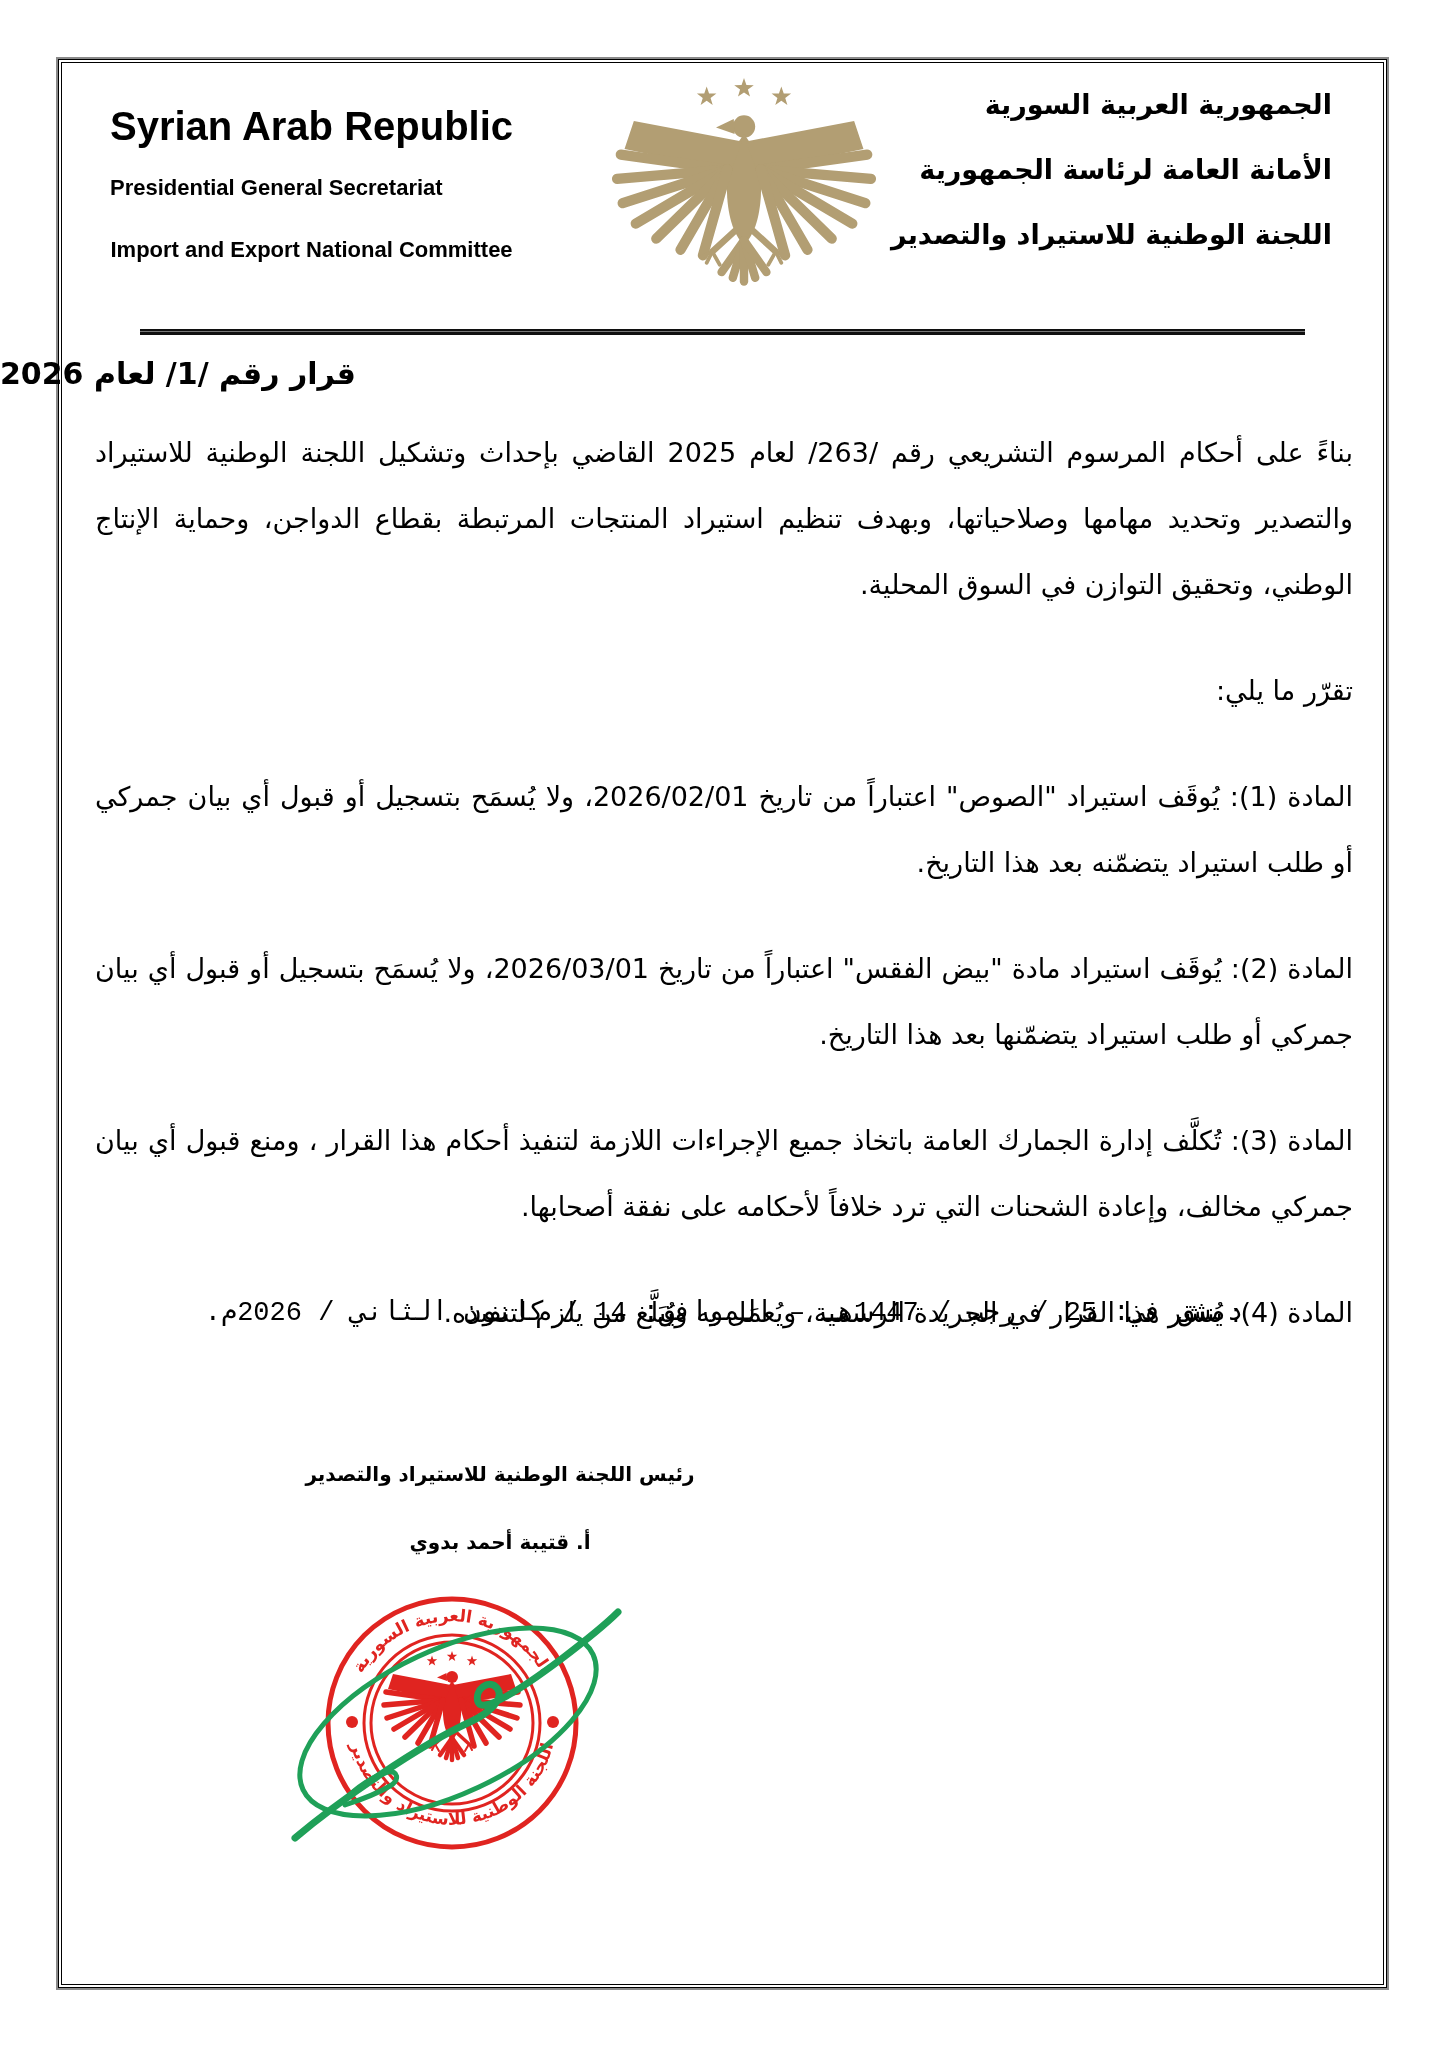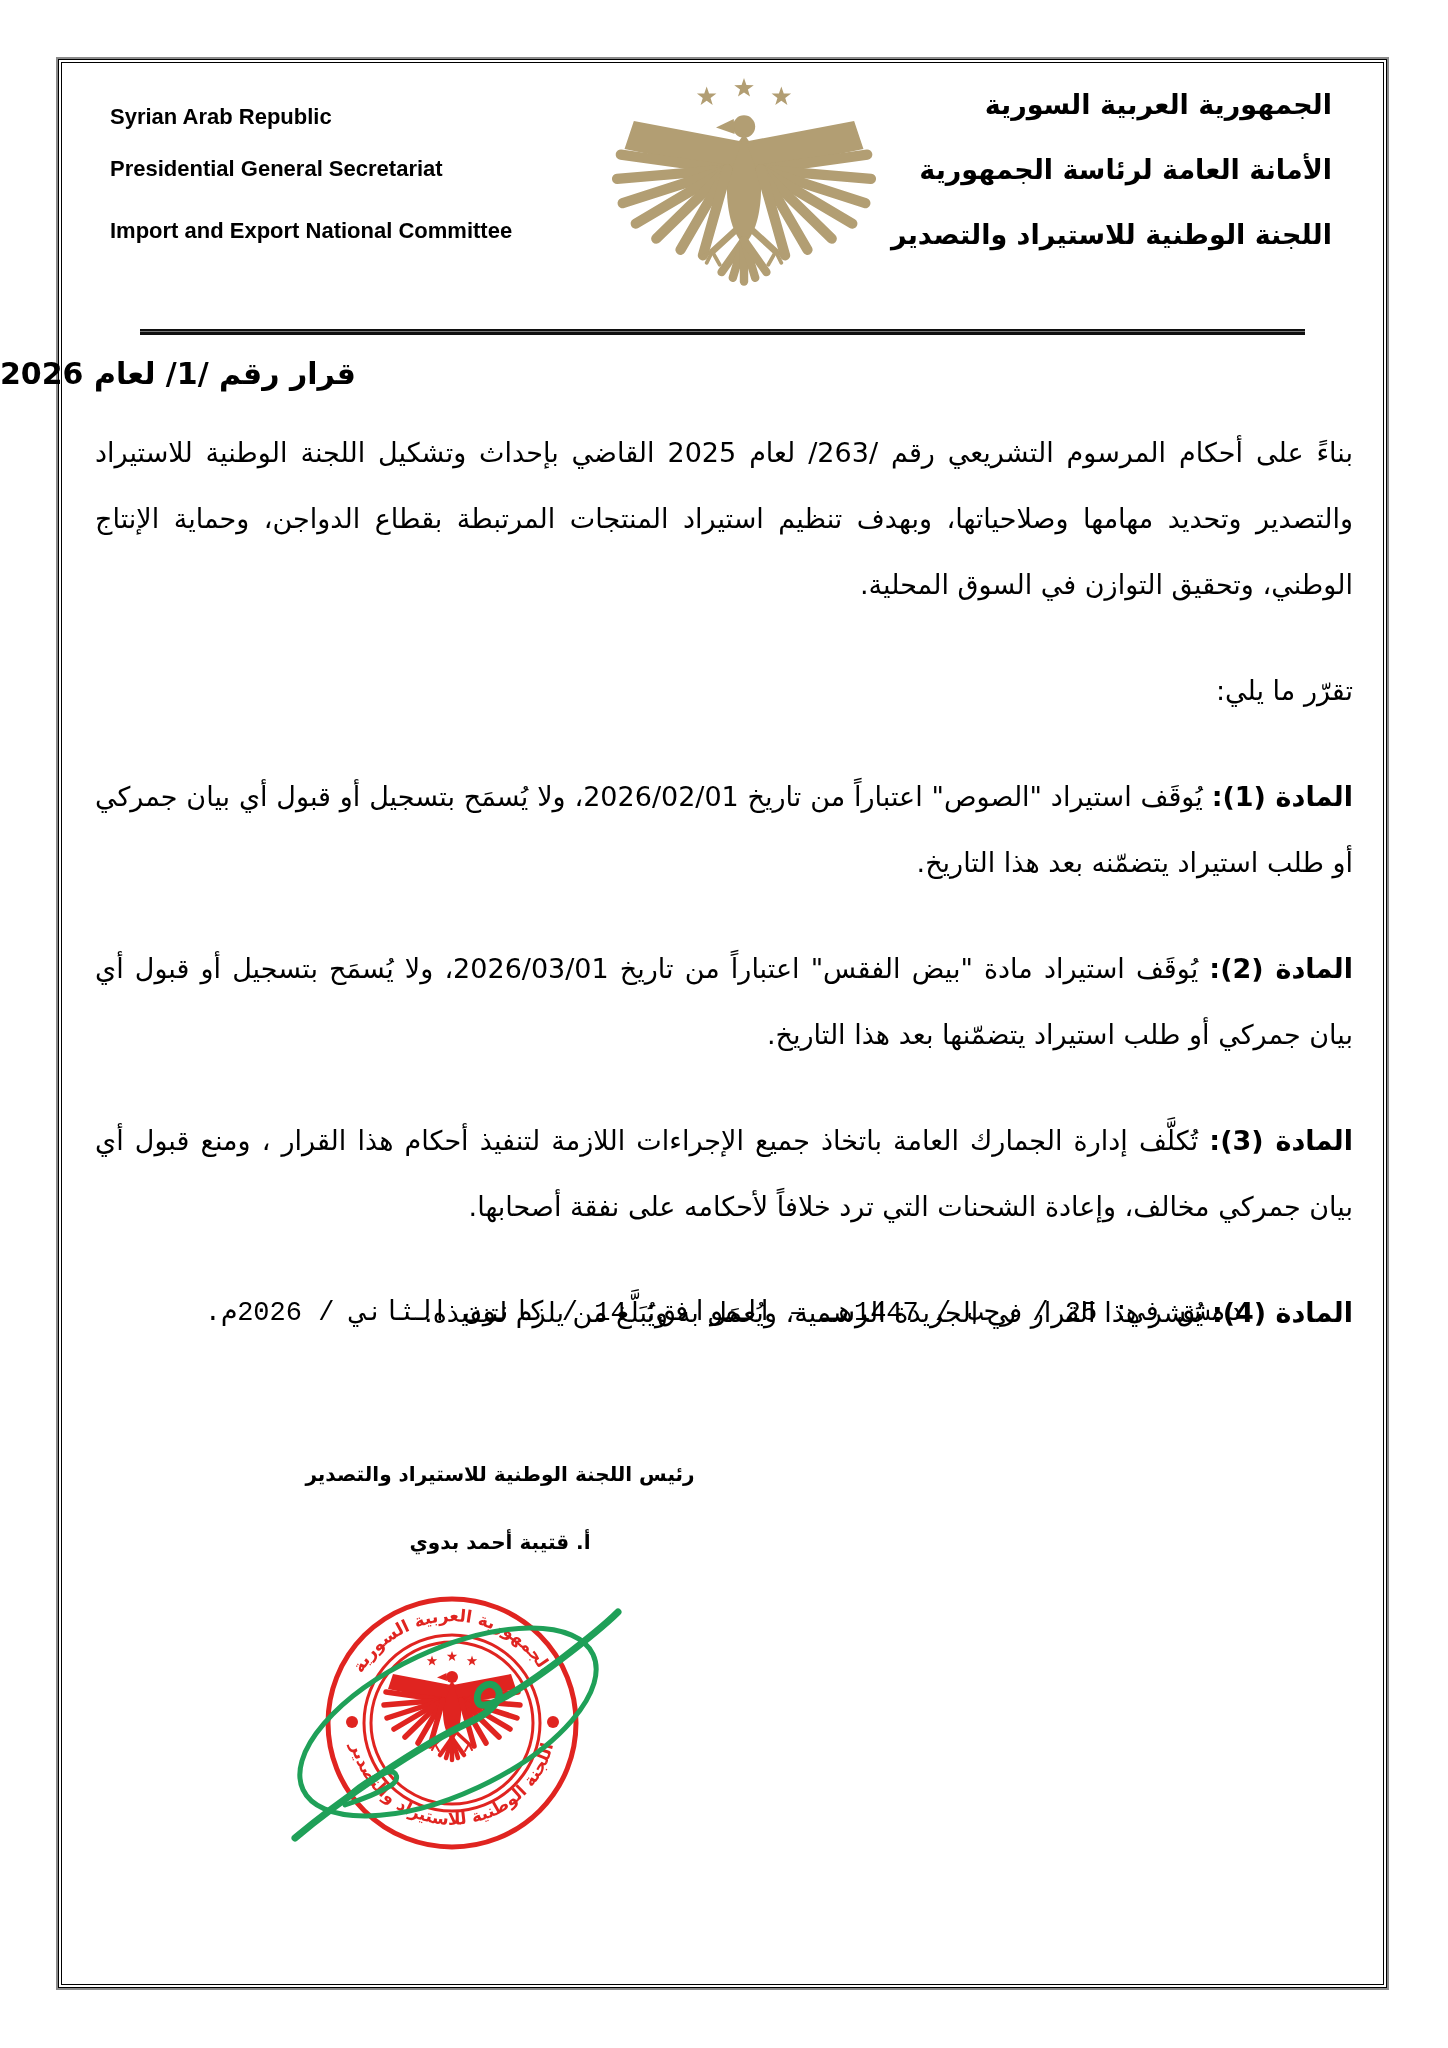--- a/index.html
+++ b/index.html
@@ -13,38 +13,38 @@
     position:relative;width:1448px;height:2048px;background:#ffffff;
     font-family:"DejaVu Sans",sans-serif;color:var(--ink);overflow:hidden;
   }
   .frame{
     position:absolute;left:58px;top:59px;width:1327px;height:1927px;
     border:1px solid #000;box-shadow:0 0 0 2px #8a8a8a;
   }
   .frame-inner{position:absolute;inset:2px;border:1px solid #000;}
   
   .header-en{position:absolute;left:110px;top:104px;font-family:"Liberation Sans","DejaVu Sans",sans-serif;font-weight:bold;}
-  .header-en .l1{font-size:22px;margin:0 0 26px 0;}
+  .header-en .l1{font-size:40px;margin:0 0 26px 0;}
   .header-en .l2{font-size:22px;margin:0 0 36px 0;}
   .header-en .l3{font-size:22px;margin:0;text-align:center;}
   .emblem{position:absolute;left:604px;top:76px;width:280px;height:215px;color:var(--emblem-gold);}
   .header-ar{
     position:absolute;right:116px;top:72px;direction:rtl;text-align:right;
     font-weight:bold;font-size:27px;line-height:65px;
   }
   .rule{position:absolute;left:140px;top:329px;width:1165px;height:6px;
         background:linear-gradient(#101010 0 2px,#777 2px 3px,#101010 3px 6px);}
   
   .title{position:absolute;left:0;top:356px;width:100%;text-align:left;
          font-weight:bold;font-size:30px;direction:rtl;}
   .body-text{position:absolute;left:95px;top:420px;width:1258px;direction:rtl;
              font-size:27px;line-height:66px;}
   .body-text p{margin:0 0 40px 0;text-align:justify;text-justify:inter-word;}
   .body-text p.no-just{text-align:right;}
-  .article b{font-weight:bold;}
+  .article b{font-weight:normal;}
   .date-line{position:absolute;left:95px;top:1295px;width:1258px;direction:rtl;
              text-align:center;font-size:27px;font-family:Liberation Mono, monospace;}
   .sig-block{position:absolute;left:150px;top:1462px;width:700px;direction:rtl;
              text-align:center;font-weight:bold;font-size:20px;}
   .sig-block .sig-name{margin-top:44px;}
   
   .stamp{position:absolute;left:280px;top:1580px;width:360px;height:290px;}
   .stamp-arc-text{fill:var(--stamp-red);font-family:"DejaVu Sans",sans-serif;
                   font-weight:bold;font-size:17px;}
 </style>

